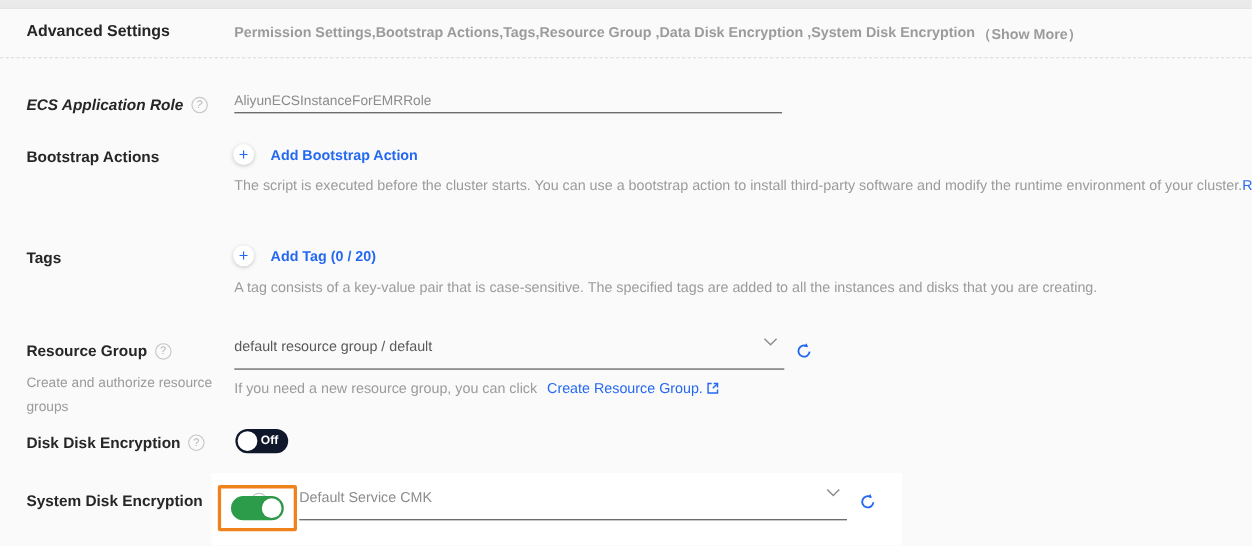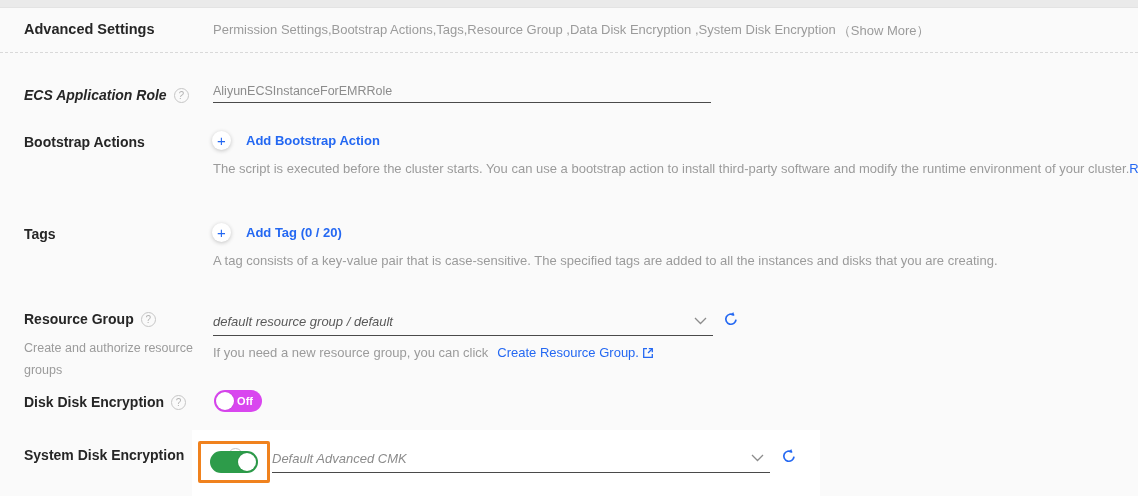--- a/index.html
+++ b/index.html
@@ -6,48 +6,48 @@
   body{
     width:1138px;height:496px;position:relative;overflow:hidden;
     background:#fafafa;color:#262626;
     font-family:"Liberation Sans", sans-serif;font-size:13px;
   }
   .abs{position:absolute;}
   .top-strip{left:0;top:0;width:1138px;height:7px;background:#eaeaea;border-bottom:1px solid #e3e3e3;}
   .dashed-sep{left:0;top:52px;width:1138px;height:0;border-top:1px dashed #d9d9d9;}
   .row-label{font-size:14px;font-weight:bold;color:#262626;display:flex;align-items:center;gap:7px;white-space:nowrap;}
   .section-title{font-size:14.5px;font-weight:bold;color:#262626;}
-  .summary{font-size:13px;color:#9b9b9b;display:flex;gap:2px;white-space:nowrap;}
+  .summary{font-size:13px;color:#9b9b9b;display:flex;gap:2px;white-space:nowrap;font-weight:bold;}
   .help-icon{
     width:15px;height:15px;box-sizing:border-box;border:1px solid #c6c6c6;border-radius:50%;
     color:#b3b3b3;font-size:10px;font-weight:normal;line-height:13px;text-align:center;flex:none;
   }
   .underline-field{box-sizing:border-box;border-bottom:1px solid #4a4a4a;}
   .input-value{font-size:12.5px;color:#8c8c8c;padding-top:5px;}
   .add-row{display:flex;align-items:center;gap:15px;}
   .plus-circle{
     width:19px;height:19px;border-radius:50%;background:#ffffff;
     box-shadow:0 1px 4px rgba(0,0,0,0.22);color:#2468f2;font-size:15px;
     display:flex;align-items:center;justify-content:center;flex:none;
   }
   .add-link{color:#2468f2;font-size:13px;font-weight:bold;cursor:pointer;white-space:nowrap;}
   .desc{font-size:13px;color:#9b9b9b;white-space:nowrap;}
   .link{color:#2468f2;cursor:pointer;white-space:nowrap;}
   .ext-icon{vertical-align:-2px;margin-left:3px;}
   .select-field{
     box-sizing:border-box;border-bottom:1px solid #4a4a4a;height:29px;
-    display:flex;align-items:center;justify-content:space-between;cursor:pointer;font-style:italic;
+    display:flex;align-items:flex-start;justify-content:space-between;cursor:pointer;
   }
   .select-value{font-size:13px;color:#595959;white-space:nowrap;}
   .select-value.dim{color:#8c8c8c;}
   .chevron{margin-right:6px;display:flex;align-items:center;}
   .refresh-btn{cursor:pointer;display:flex;align-items:center;}
   .side-note{font-size:12.5px;color:#9b9b9b;line-height:22px;}
   .toggle{width:48px;height:22px;border-radius:11px;position:relative;cursor:pointer;flex:none;}
-  .toggle.off{background:#d946ef;}
+  .toggle.off{background:#0f172a;}
   .toggle.on{background:#2d9c4a;}
   .knob{width:18px;height:18px;border-radius:50%;background:#fff;position:absolute;top:2px;box-shadow:0 0 2px rgba(0,0,0,0.15);}
   .toggle.off .knob{left:2px;}
   .toggle.on .knob{right:2px;}
   .toggle-text{position:absolute;top:50%;transform:translateY(-50%);color:#fff;font-size:11px;font-weight:bold;}
   .toggle.off .toggle-text{right:9px;}
   .toggle.on .toggle-text{left:9px;margin-top:40px;}
   .highlight-box{
     box-sizing:border-box;border:3px solid #f0821e;border-radius:2px;
     display:flex;align-items:center;justify-content:center;
@@ -139,21 +139,21 @@
   <span>System Disk Encryption</span>
   <span class="help-icon">?</span>
 </div>
 <div class="abs highlight-box" style="left:198px;top:441px;width:72px;height:42px;">
   <div class="toggle on">
     <span class="toggle-text">On</span>
     <span class="knob"></span>
   </div>
 </div>
 <div class="abs select-field" style="left:272px;top:444px;width:498px;">
-  <span class="select-value dim">Default Advanced CMK</span>
+  <span class="select-value dim">Default Service CMK</span>
   <span class="chevron">
       <svg width="13" height="8" viewBox="0 0 13 8">
         <polyline points="1,1 6.5,6.5 12,1" fill="none" stroke="#8c8c8c" stroke-width="1.3"></polyline>
       </svg>
     </span>
 </div>
 <div class="abs refresh-btn" style="left:781px;top:448px;">
   <svg width="16" height="16" viewBox="0 0 16 16">
       <path d="M13 8.6 A5.1 5.1 0 1 1 10.9 4" fill="none" stroke="#2468f2" stroke-width="1.7"></path>
       <path d="M10.3 1.1 L11.4 4.7 L7.8 3.9 Z" fill="#2468f2"></path>

